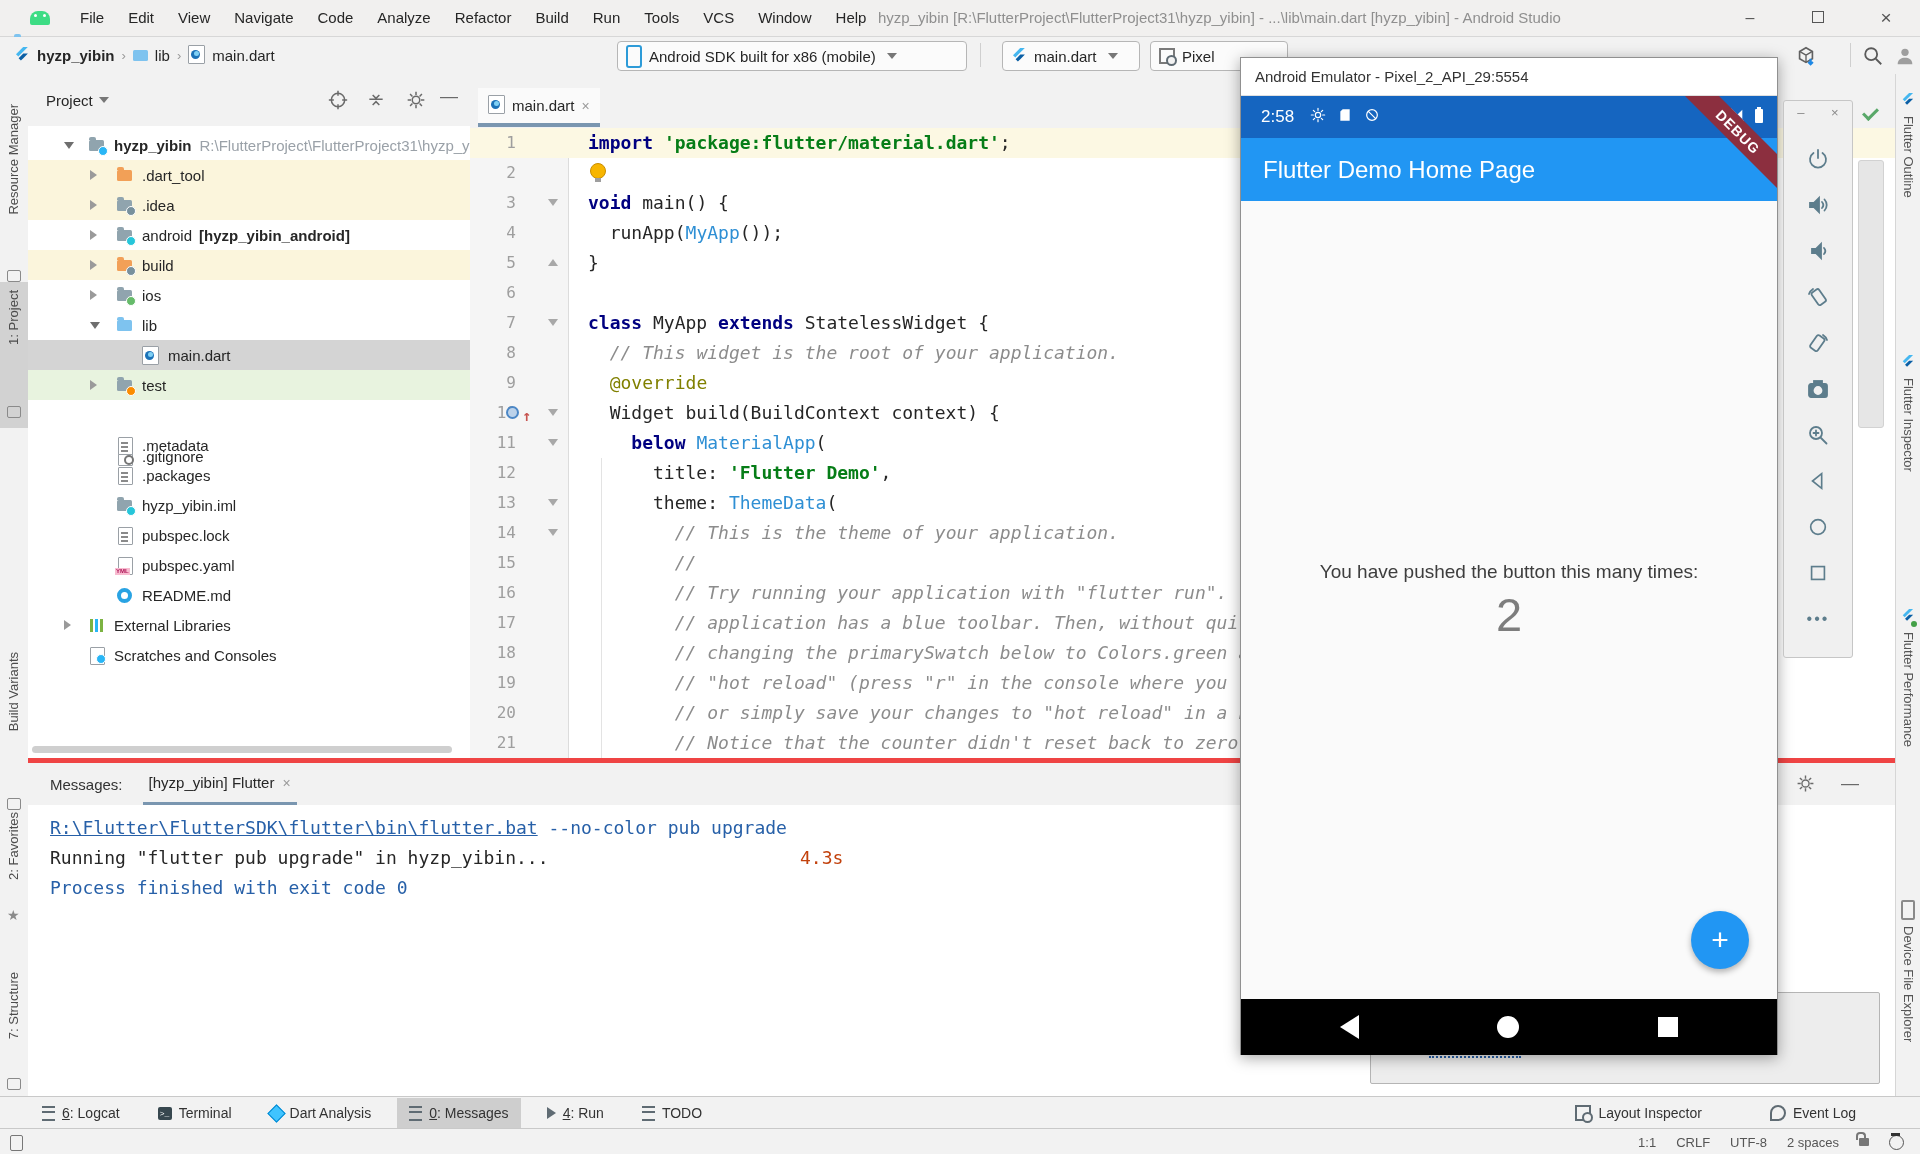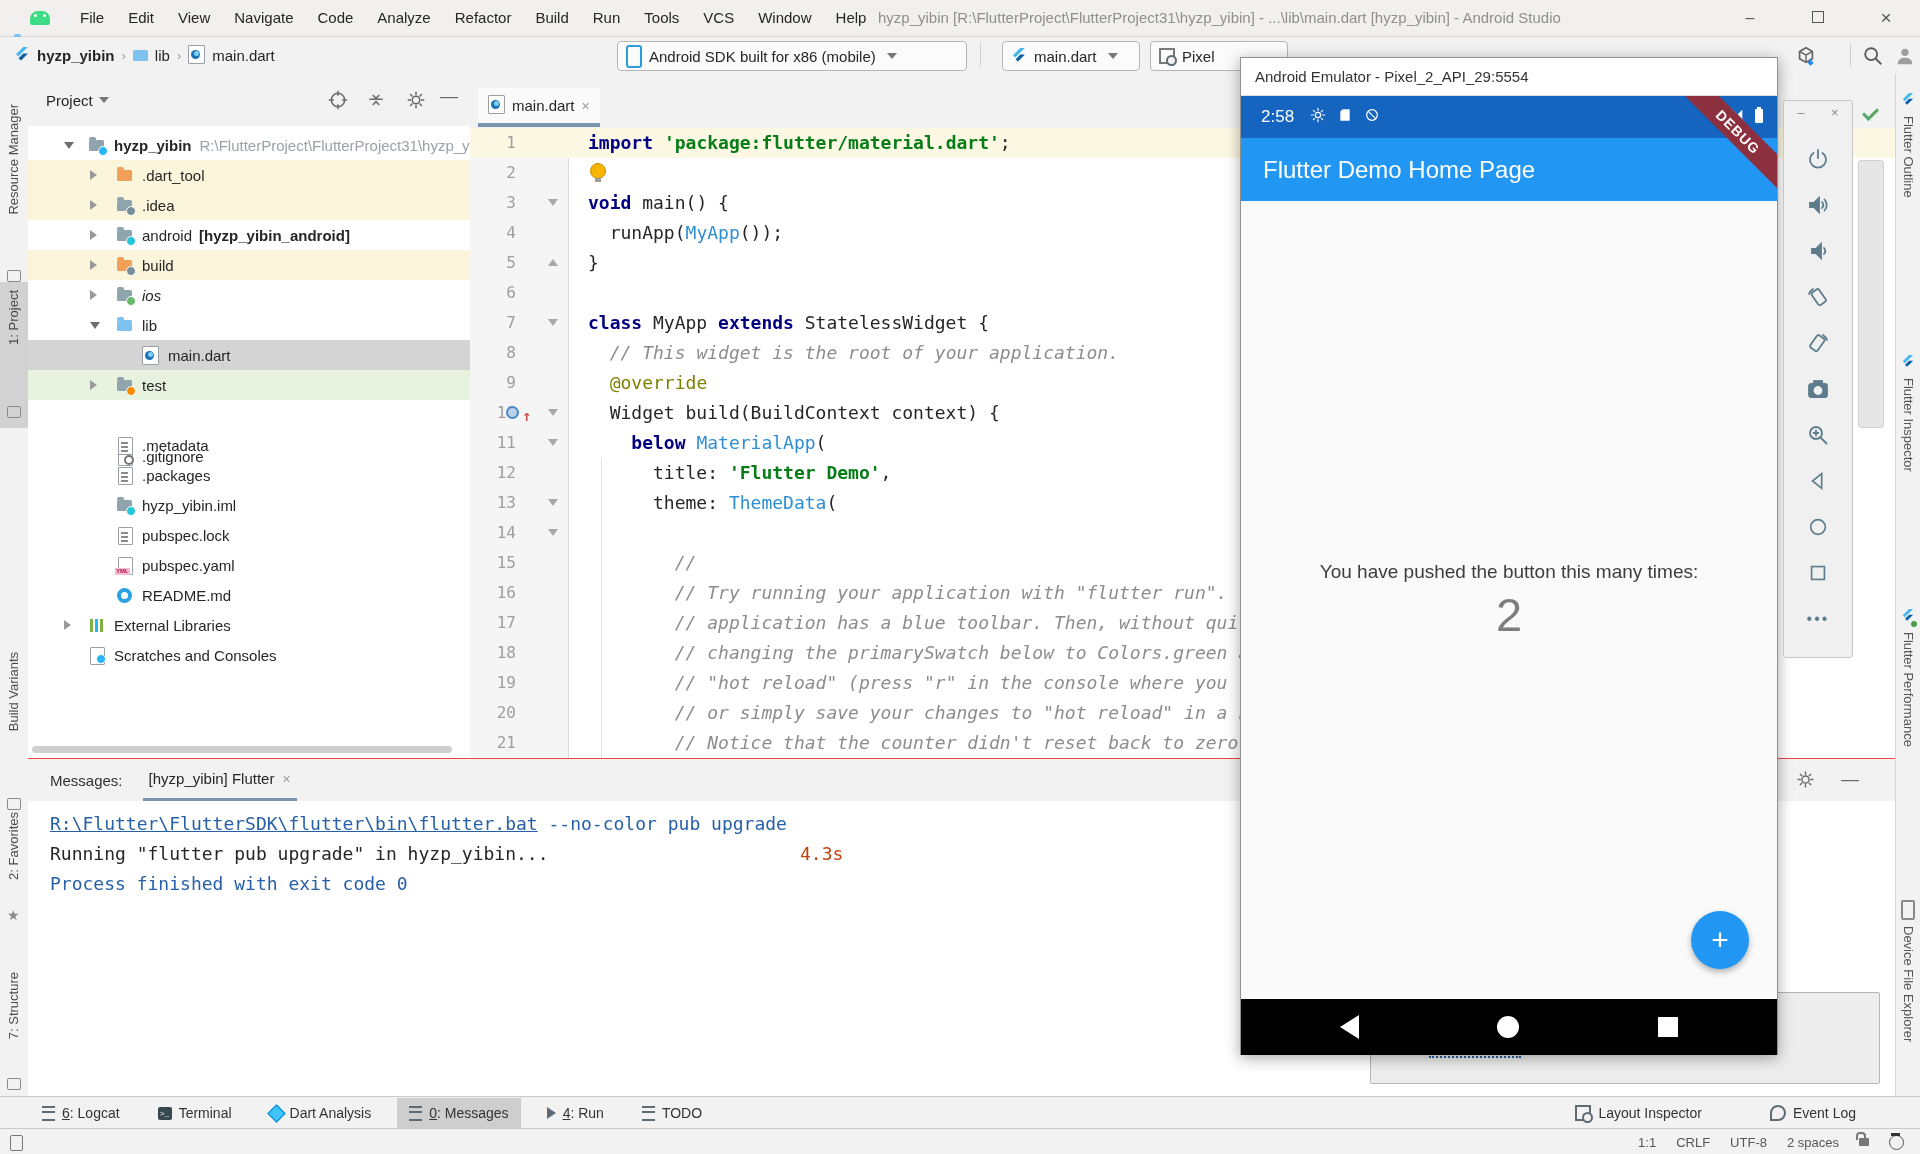--- a/index.html
+++ b/index.html
@@ -72,21 +72,21 @@
   .fold{position:absolute;left:78px;top:11px;width:0;height:0;border-left:5px solid transparent;border-right:5px solid transparent;border-top:7px solid #a8a8a8;}
   .fold.up{border-top:none;border-bottom:7px solid #a8a8a8;}
   .bulb{position:absolute;left:120px;top:5px;width:14px;height:14px;background:#f7b500;border:1px solid #c98d00;border-radius:50%;}
   .bulb:after{content:"";position:absolute;left:4px;top:14px;width:6px;height:4px;background:#9e9e9e;}
   .ovr{position:absolute;left:36px;top:8px;width:9px;height:9px;border:2px solid #4c87c6;border-radius:50%;background:#bcd2ea;}
   .ovr-arrow{position:absolute;left:52px;top:3px;color:#c75450;font-size:15px;font-weight:bold;}
   .iguide{position:absolute;left:131px;top:330px;width:1px;height:300px;background:#e3e3e3;}
   .okcheck{position:absolute;left:1393px;top:-22px;width:12px;height:6px;border-left:3px solid #59A869;border-bottom:3px solid #59A869;transform:rotate(-45deg);}
   .edscroll{position:absolute;left:1388px;top:32px;width:24px;height:266px;background:#e6e6e6;border:1px solid #d2d2d2;border-radius:3px;}
   
-  .messages{left:28px;top:758px;width:1867px;height:338px;background:#fff;border-top:1px solid #ef4444;}
+  .messages{left:28px;top:758px;width:1867px;height:338px;background:#fff;border-top:5px solid #ef4444;}
   .msg-head{position:absolute;left:0;top:0;width:100%;height:42px;background:#f2f2f2;display:flex;align-items:center;font-size:15px;}
   .msg-tab{margin-left:20px;display:flex;align-items:center;gap:8px;height:42px;padding:0 6px;border-bottom:3px solid #7a96b0;box-sizing:border-box;}
   .msg-x{color:#9a9a9a;font-size:14px;}
   .conline{position:absolute;left:22px;font-size:18px;line-height:30px;font-family:"DejaVu Sans Mono","Liberation Mono",monospace;white-space:pre;}
   .clink{color:#2760a8;text-decoration:underline;}
   .cblue{color:#2760a8;}
   .ctime{position:absolute;left:750px;color:#c2410c;}
   .msg-tools{position:absolute;right:36px;top:10px;display:flex;gap:26px;align-items:center;color:#6a6a6a;}
   
   .bottombar{left:0;top:1096px;width:1920px;height:32px;background:#f2f2f2;border-top:1px solid #c9c9c9;display:flex;align-items:center;font-size:14px;}
@@ -287,21 +287,21 @@
           <b style="margin-left: 7px;">[hyzp_yibin_android]</b>
         </div>
         <div class="tree-row" style="top: 176px; background: rgb(251, 245, 220);">
           <span class="tw-arrow arr-r" style="left: 62px; top: 10px;"></span>
           <span class="ticon" style="left: 88px; top: 6px;">
             <span class="folder" style="background:#f2a057"></span>
             <span class="badge" style="background:#78909c"></span>
           </span>
           <span style="margin-left: 114px;">build</span>
         </div>
-        <div class="tree-row" style="top: 206px; background: transparent; font-style: italic;">
+        <div class="tree-row" style="top: 206px; background: transparent;">
           <span class="tw-arrow arr-r" style="left: 62px; top: 10px;"></span>
           <span class="ticon" style="left: 88px; top: 6px;">
             <span class="folder" style="background:#90a4ae"></span>
             <span class="badge" style="background:#66bb6a"></span>
           </span>
           <span style="margin-left: 114px;">ios</span>
         </div>
         <div class="tree-row" style="top: 236px; background: transparent;">
           <span class="tw-arrow arr-d" style="left: 62px; top: 12px;"></span>
           <span class="ticon" style="left: 88px; top: 6px;">
@@ -405,21 +405,21 @@
         <div class="crow" style="top: 90px;"><span class="num">4</span><span class="code"><span>  runApp(</span><span class="cls">MyApp</span><span>());</span></span></div>
         <div class="crow" style="top: 120px;"><span class="num">5</span><span class="fold up"></span><span class="code"><span>}</span></span></div>
         <div class="crow" style="top: 150px;"><span class="num">6</span><span class="code"></span></div>
         <div class="crow" style="top: 180px;"><span class="num">7</span><span class="fold"></span><span class="code"><span class="kw">class</span><span> MyApp </span><span class="kw">extends</span><span> StatelessWidget {</span></span></div>
         <div class="crow" style="top: 210px;"><span class="num">8</span><span class="code"><span>  </span><span class="cmt">// This widget is the root of your application.</span></span></div>
         <div class="crow" style="top: 240px;"><span class="num">9</span><span class="code"><span>  </span><span class="ann2">@override</span></span></div>
         <div class="crow" style="top: 270px;"><span class="num">10</span><span class="fold"></span><span class="ovr"></span><span class="ovr-arrow">↑</span><span class="code"><span>  Widget build(BuildContext context) {</span></span></div>
         <div class="crow" style="top: 300px;"><span class="num">11</span><span class="fold"></span><span class="code"><span>    </span><span class="kw">below</span><span> </span><span class="cls">MaterialApp</span><span>(</span></span></div>
         <div class="crow" style="top: 330px;"><span class="num">12</span><span class="code"><span>      title: </span><span class="str">'Flutter Demo'</span><span>,</span></span></div>
         <div class="crow" style="top: 360px;"><span class="num">13</span><span class="fold"></span><span class="code"><span>      theme: </span><span class="cls">ThemeData</span><span>(</span></span></div>
-        <div class="crow" style="top: 390px;"><span class="num">14</span><span class="fold"></span></div>
+        <div class="crow" style="top: 390px;"><span class="num">14</span><span class="fold"></span><span class="code"><span>        </span><span class="cmt">// This is the theme of your application.</span></span></div>
         <div class="crow" style="top: 420px;"><span class="num">15</span><span class="code"><span>        </span><span class="cmt">//</span></span></div>
         <div class="crow" style="top: 450px;"><span class="num">16</span><span class="code"><span>        </span><span class="cmt">// Try running your application with "flutter run". You'll see the</span></span></div>
         <div class="crow" style="top: 480px;"><span class="num">17</span><span class="code"><span>        </span><span class="cmt">// application has a blue toolbar. Then, without quitting the app, try</span></span></div>
         <div class="crow" style="top: 510px;"><span class="num">18</span><span class="code"><span>        </span><span class="cmt">// changing the primarySwatch below to Colors.green and then invoke</span></span></div>
         <div class="crow" style="top: 540px;"><span class="num">19</span><span class="code"><span>        </span><span class="cmt">// "hot reload" (press "r" in the console where you ran "flutter run",</span></span></div>
         <div class="crow" style="top: 570px;"><span class="num">20</span><span class="code"><span>        </span><span class="cmt">// or simply save your changes to "hot reload" in a Flutter IDE).</span></span></div>
         <div class="crow" style="top: 600px;"><span class="num">21</span><span class="code"><span>        </span><span class="cmt">// Notice that the counter didn't reset back to zero; the application</span></span></div>
       </div>
     <div class="iguide"></div>
     <div class="okcheck" style="top:-20px"></div>

